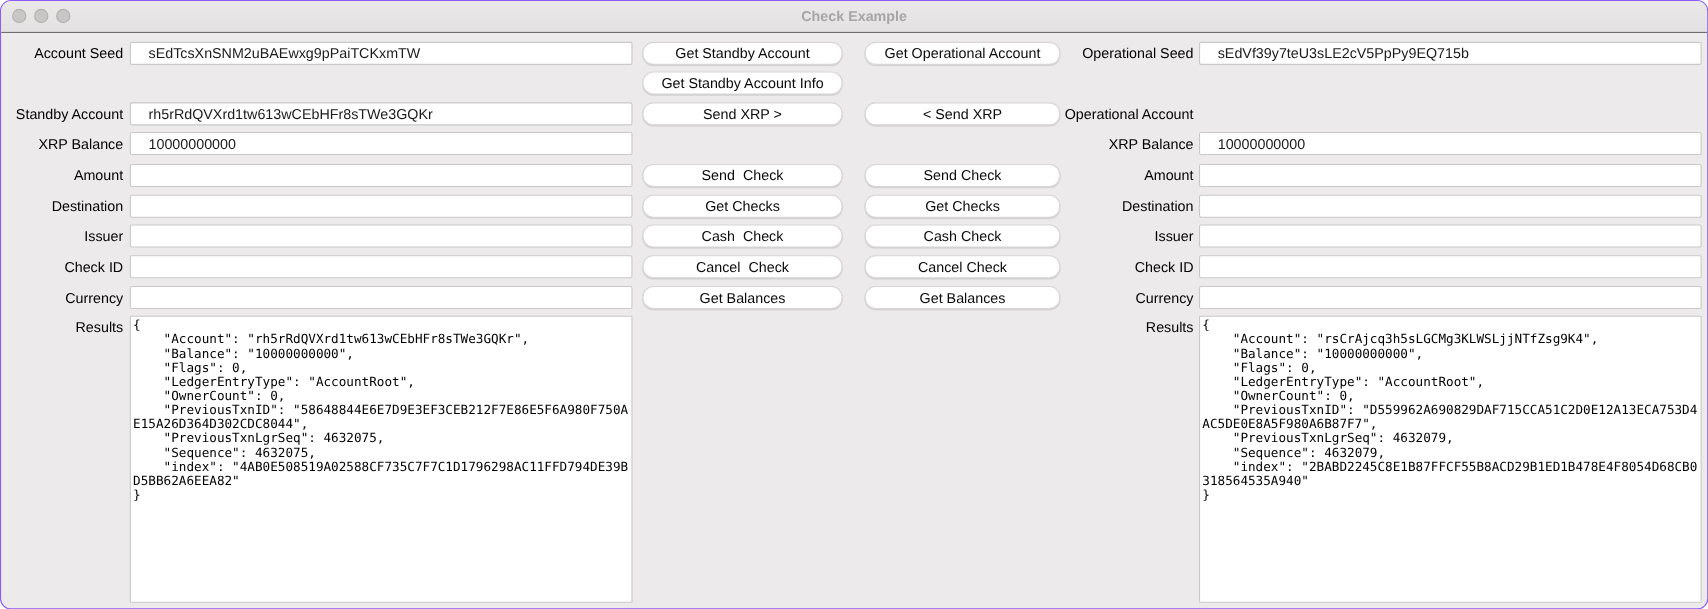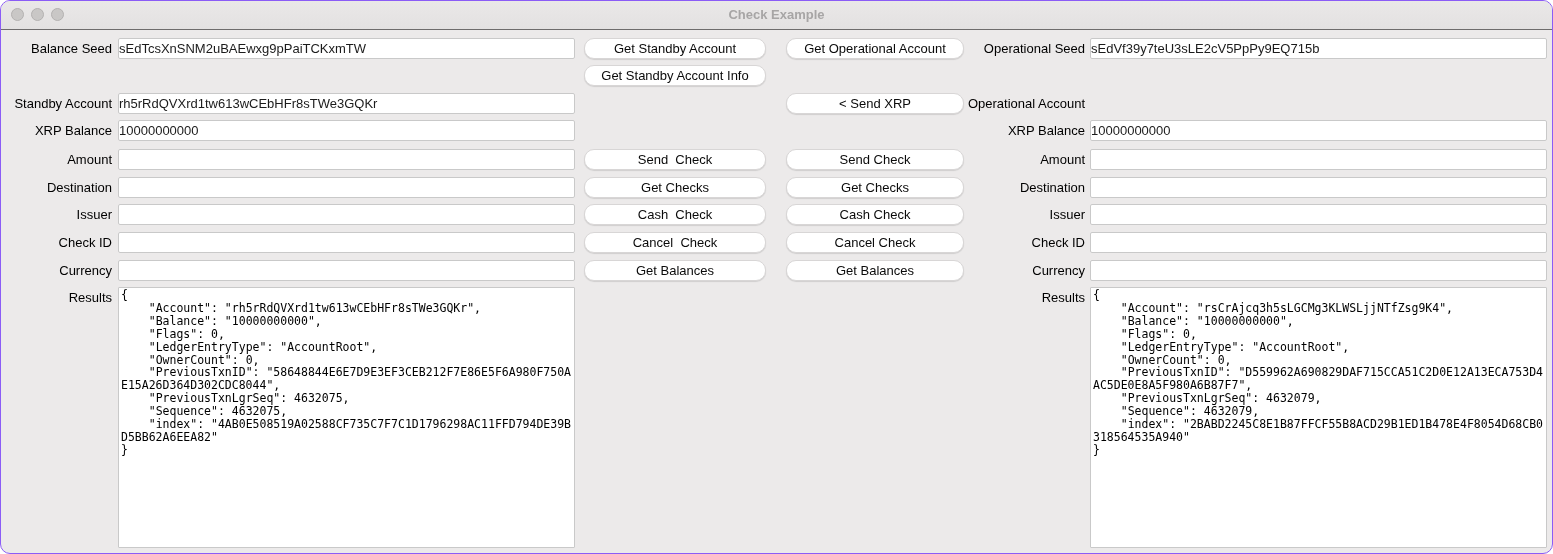--- a/index.html
+++ b/index.html
@@ -33,21 +33,21 @@
   .c-fld-l{left:117px;width:457px;}
   .c-btn-1{left:583px;width:182px;}
   .c-btn-2{left:773px;width:178px;margin-left:12px;}
   .c-lab-r{left:950px;width:134px;}
   .c-fld-r{left:1089px;width:457px;}
 
   .field{
     width:100%;height:21px;box-sizing:border-box;
     background:#fff;border:1px solid #C9C9C9;border-radius:2px;
     font-family:"Liberation Sans", sans-serif;font-size:13px;color:#1B1B1B;
-    padding:0 0;outline:none;
+    padding:0 16px;outline:none;
   }
   .btn{
     width:100%;height:21px;box-sizing:border-box;
     background:#FFFFFF;border:1px solid #D8D6D6;border-radius:10px;
     box-shadow:0 1px 1px rgba(0,0,0,0.12);
     font-family:"Liberation Sans", sans-serif;font-size:13px;color:#0A0A0A;
     white-space:pre;cursor:default;padding:0;
   }
   .results{
     width:100%;height:261px;box-sizing:border-box;
@@ -66,35 +66,36 @@
       <span class="light"></span>
       <span class="light"></span>
       <span class="light"></span>
     </div>
     <div class="title">Check Example</div>
   </div>
 
   <div class="content">
 
     <div class="row" style="top:8px">
-      <div class="cell c-lab-l lab">Balance Seed</div>
+      <div class="cell c-lab-l lab">Account Seed</div>
       <div class="cell c-fld-l"><input class="field" value="sEdTcsXnSNM2uBAEwxg9pPaiTCKxmTW" style=""></div>
       <div class="cell c-btn-1"><button class="btn">Get Standby Account</button></div>
       <div class="cell c-btn-2"><button class="btn">Get Operational Account</button></div>
       <div class="cell c-lab-r lab">Operational Seed</div>
       <div class="cell c-fld-r"><input class="field" value="sEdVf39y7teU3sLE2cV5PpPy9EQ715b" style=""></div>
     </div>
 
     <div class="row" style="top:35px">
       <div class="cell c-btn-1"><button class="btn">Get Standby Account Info</button></div>
     </div>
 
     <div class="row" style="top:63px">
       <div class="cell c-lab-l lab">Standby Account</div>
       <div class="cell c-fld-l"><input class="field" value="rh5rRdQVXrd1tw613wCEbHFr8sTWe3GQKr" style=""></div>
+      <div class="cell c-btn-1"><button class="btn">Send XRP &gt;</button></div>
       <div class="cell c-btn-2"><button class="btn">&lt; Send XRP</button></div>
       <div class="cell c-lab-r lab">Operational Account</div>
     </div>
 
     <div class="row" style="top:90px">
       <div class="cell c-lab-l lab">XRP Balance</div>
       <div class="cell c-fld-l"><input class="field" value="10000000000" style=""></div>
       <div class="cell c-lab-r lab">XRP Balance</div>
       <div class="cell c-fld-r"><input class="field" value="10000000000" style=""></div>
     </div>

